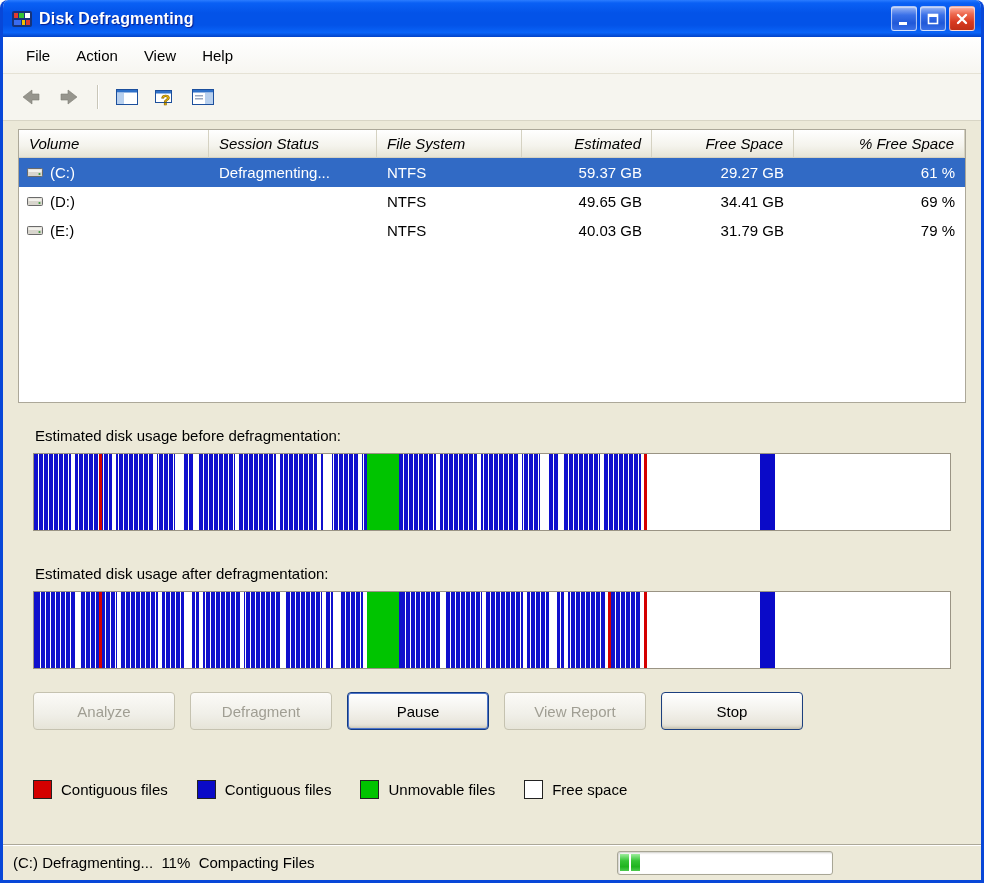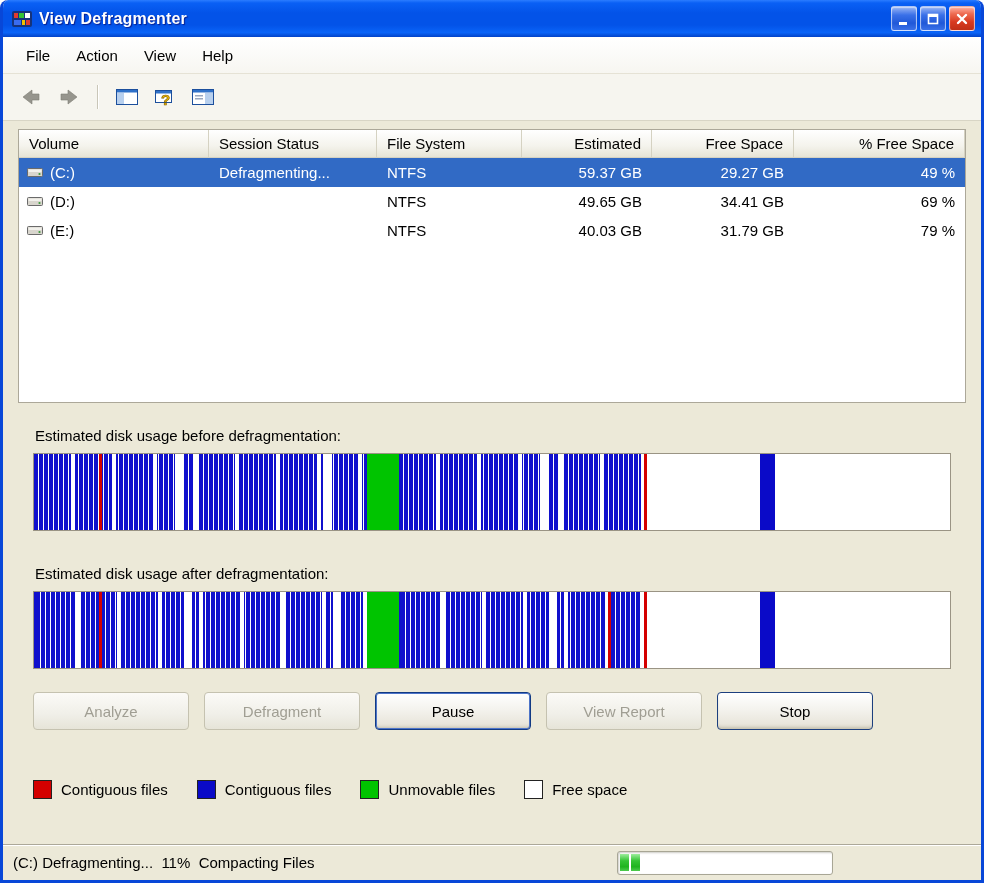--- a/index.html
+++ b/index.html
@@ -13,21 +13,21 @@
   .winbtn.blue{background:linear-gradient(180deg,#9ab6f5 0%,#3a70e8 35%,#2058d8 70%,#3a70e8 100%);}
   .winbtn.red{background:linear-gradient(180deg,#ffb0a0 0%,#ee6a50 30%,#d83a20 65%,#c03018 100%);}
   
   .menubar{flex:0 0 36px;background:linear-gradient(180deg,#ffffff,#f7f6f1);border-bottom:1px solid #e5e2d5;display:flex;align-items:center;padding-left:10px;}
   .menu-item{font-size:15px;color:#000;padding:5px 13px;cursor:default;}
   .toolbar{flex:0 0 46px;background:#f6f5ef;border-bottom:1px solid #d8d5c5;display:flex;align-items:center;padding-left:12px;gap:6px;}
   .tb-icon{width:30px;height:30px;display:inline-flex;align-items:center;justify-content:center;border:1px solid transparent;border-radius:2px;}
   .tb-sep{width:1px;height:24px;background:#c9c6b8;border-right:1px solid #fff;margin:0 6px;}
   
   .listview{margin:8px 15px 0;height:272px;background:#fff;border:1px solid #aca899;display:flex;flex-direction:column;overflow:hidden;}
-  .lv-header{display:flex;flex:0 0 27px;height:27px;background:linear-gradient(180deg,#ffffff,#f4f3ec 60%,#e6e4d6);border-bottom:1px solid #d5d2c2;}
+  .lv-header{display:flex;flex:0 0 27px;height:27px;background:linear-gradient(180deg,#ffffff,#f4f3ec 60%,#e6e4d6);border-bottom:1px solid #d5d2c2;font-style:italic;}
   .lv-header .col{border-right:1px solid #d5d2c2;display:flex;align-items:center;font-size:15px;box-sizing:border-box;}
   .col{padding:0 10px;box-sizing:border-box;overflow:hidden;white-space:nowrap;}
   .c0{width:190px;flex:0 0 190px;}
   .c1{width:168px;flex:0 0 168px;}
   .c2{width:145px;flex:0 0 145px;}
   .c3{width:130px;flex:0 0 130px;}
   .c4{width:142px;flex:0 0 142px;}
   .c5{flex:1;}
   .num{justify-content:flex-end;text-align:right;display:flex;align-items:center;}
   .lv-row{display:flex;flex:0 0 29px;height:29px;align-items:stretch;font-size:15px;color:#000;}
@@ -45,21 +45,21 @@
     repeating-linear-gradient(90deg, transparent 0 141px, #fff 141px 149px),
     repeating-linear-gradient(90deg, transparent 0 37px, #fff 37px 41px),
     repeating-linear-gradient(90deg, #1010cc 0 4px, #fff 4px 5px);}
   .bar-after .seg-contiguous{background-position:9px 0,5px 0,2px 0;}
   .seg-unmovable{background:#00c400;}
   .seg-free{background:#fff;}
   .seg-contiguous-solid{background:#0a0ac8;}
   .seg-fragmented{width:3px;background:#d40000;}
   
   .btn-row{display:flex;margin-top:23px;}
-  .xp-btn{width:156px;height:38px;margin-right:15px;font-family:"Liberation Sans",sans-serif;font-size:15px;color:#000;border-radius:4px;border:1px solid #1c3f7e;background:linear-gradient(180deg,#ffffff,#f4f3ee 45%,#e9e6dc 85%,#d8d4c8);box-shadow:inset 0 -2px 2px rgba(160,150,120,.25);cursor:pointer;}
+  .xp-btn{width:142px;height:38px;margin-right:15px;font-family:"Liberation Sans",sans-serif;font-size:15px;color:#000;border-radius:4px;border:1px solid #1c3f7e;background:linear-gradient(180deg,#ffffff,#f4f3ee 45%,#e9e6dc 85%,#d8d4c8);box-shadow:inset 0 -2px 2px rgba(160,150,120,.25);cursor:pointer;}
   .xp-btn.default{border:1px solid #123a83;box-shadow:inset 0 0 0 1px #4d74c8, inset 0 -2px 2px rgba(160,150,120,.25);}
   .xp-btn.disabled{color:#a09e93;border:1px solid #c5c2b0;background:linear-gradient(180deg,#fbfaf7,#f0efe8 60%,#e6e4d8);box-shadow:none;cursor:default;}
   
   .legend{display:flex;align-items:center;margin-top:50px;}
   .legend-item{display:flex;align-items:center;margin-right:29px;font-size:15px;color:#000;}
   .legend-swatch{width:19px;height:19px;border:1px solid #222;margin-right:9px;box-sizing:border-box;background:#fff;}
   
   .statusbar{flex:0 0 36px;height:36px;background:#ece9d8;border-top:1px solid #aca899;box-shadow:inset 0 1px 0 #fff;display:flex;align-items:center;padding:7px 10px;box-sizing:border-box;}
   .status-text{font-size:15px;color:#000;white-space:pre;}
   .progress{margin-left:auto;margin-right:138px;width:216px;height:24px;background:#fff;border:1px solid #a8a695;border-radius:3px;box-shadow:inset 1px 1px 2px rgba(90,85,70,.3);box-sizing:border-box;display:flex;align-items:center;padding:2px;gap:2px;}
@@ -75,21 +75,21 @@
       <svg width="22" height="22" viewBox="0 0 22 22">
         <rect x="1" y="3" width="20" height="16" rx="2" fill="#16337a"></rect>
         <rect x="3" y="5" width="4" height="5" fill="#e23a2e"></rect>
         <rect x="8" y="5" width="5" height="5" fill="#35c435"></rect>
         <rect x="14" y="5" width="5" height="5" fill="#ffffff"></rect>
         <rect x="3" y="12" width="7" height="5" fill="#3a6cf0"></rect>
         <rect x="11" y="12" width="3" height="5" fill="#f0c000"></rect>
         <rect x="15" y="12" width="4" height="5" fill="#e23a2e"></rect>
       </svg>
     </span>
-    <span class="title-text">View Defragmenter</span>
+    <span class="title-text">Disk Defragmenting</span>
     <button class="winbtn blue">
       <svg width="14" height="14">
           <rect x="2" y="10" width="8" height="3" fill="#fff"></rect>
         </svg>
     </button>
     <button class="winbtn blue">
       <svg width="14" height="14">
           <rect x="2.5" y="2.5" width="9" height="9" fill="none" stroke="#fff" stroke-width="1.6"></rect>
           <rect x="2" y="2" width="10" height="3" fill="#fff"></rect>
         </svg>
@@ -163,21 +163,21 @@
               <rect x="1.5" y="3.5" width="13" height="2.5" fill="#f2f1ec"></rect>
               <circle cx="12.5" cy="8" r="1.1" fill="#3a9a3a"></circle>
             </svg>
         </span>
         <span>(C:)</span>
       </div>
       <div class="col c1">Defragmenting...</div>
       <div class="col c2">NTFS</div>
       <div class="col c3 num">59.37 GB</div>
       <div class="col c4 num">29.27 GB</div>
-      <div class="col c5 num">49 %</div>
+      <div class="col c5 num">61 %</div>
     </div>
 
     <div class="lv-row">
       <div class="col c0 cell">
         <span class="disk-icon">
           <svg width="16" height="13" viewBox="0 0 16 13">
               <rect x="0.5" y="2.5" width="15" height="8" rx="1" fill="#d8d5cd" stroke="#6a6a6a"></rect>
               <rect x="1.5" y="3.5" width="13" height="2.5" fill="#f2f1ec"></rect>
               <circle cx="12.5" cy="8" r="1.1" fill="#3a9a3a"></circle>
             </svg>

